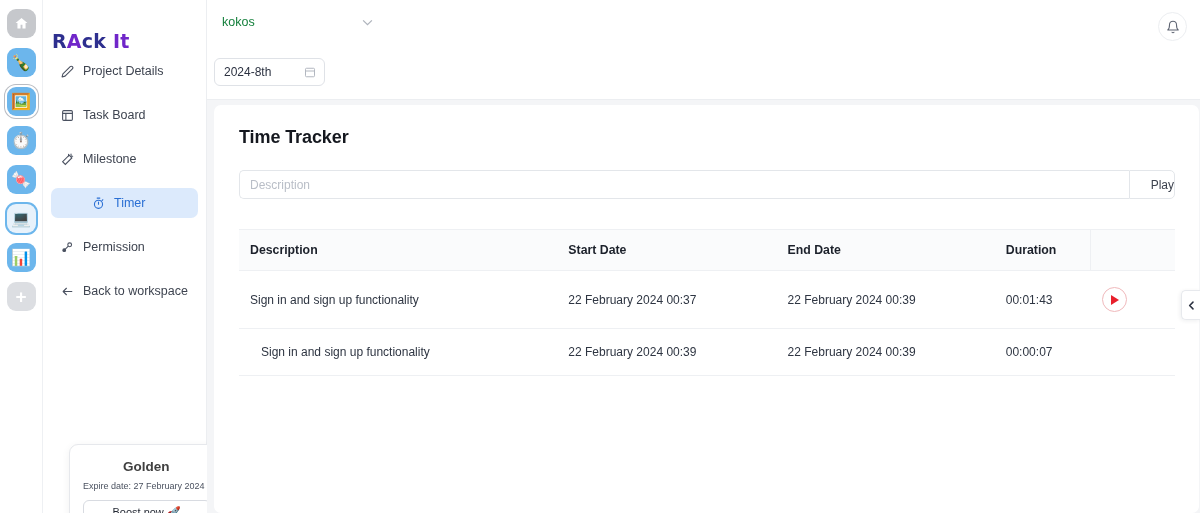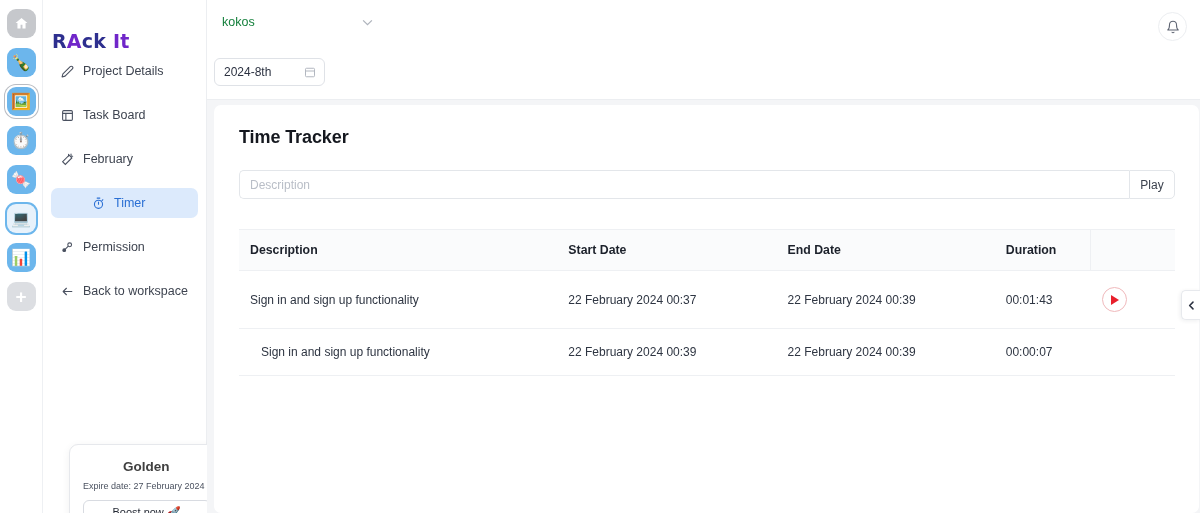--- a/index.html
+++ b/index.html
@@ -185,20 +185,21 @@
   }
   .desc-input::placeholder { color: #b9bec7; }
   .play-btn {
     width: 46px; height: 29px;
     border: 1px solid #e3e6ea;
     border-radius: 0 5px 5px 0;
     background: #ffffff;
     font-size: 12px; color: #3c424e;
     font-family: "Liberation Sans", sans-serif;
     cursor: pointer;
+    text-align: right;
   }
 
   
   table { width: 100%; border-collapse: collapse; table-layout: fixed; }
   thead tr { background: #fafbfc; }
   th {
     text-align: left;
     font-size: 12.3px; font-weight: 700; color: #1c212b;
     padding: 13px 0 13px 11px;
     border-top: 1px solid #eef0f3;
@@ -296,21 +297,21 @@
       <span>Task Board</span>
     </div>
 
     <div class="nav-item">
       <span class="ico">
         <svg width="13" height="13" viewBox="0 0 24 24" fill="none" stroke="currentColor" stroke-width="2" stroke-linecap="round">
             <path d="M15 4 20 9 8 21 3 16z"></path>
             <path d="M14 2.5v3M18.5 2v2M21.5 6h-3"></path>
           </svg>
       </span>
-      <span>February</span>
+      <span>Milestone</span>
     </div>
 
     <div class="nav-item active">
       <span class="ico">
         <svg width="13" height="13" viewBox="0 0 24 24" fill="none" stroke="currentColor" stroke-width="2" stroke-linecap="round">
             <circle cx="12" cy="13.5" r="7.5"></circle>
             <path d="M12 13.5V9.5M9.5 2h5M18.5 6.5l1.5-1.5"></path>
           </svg>
       </span>
       <span>Timer</span>

